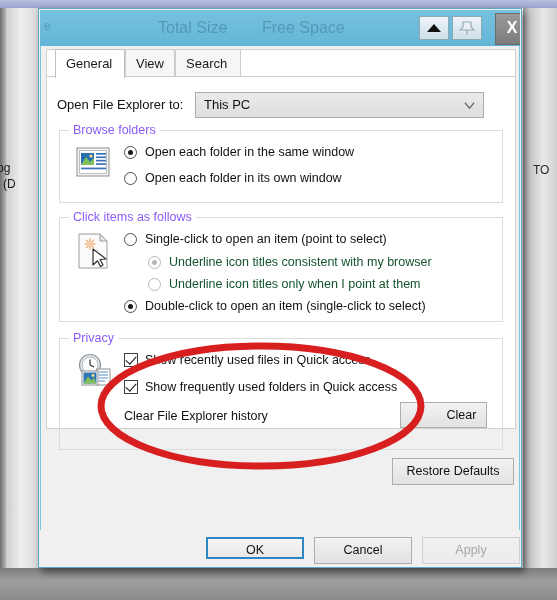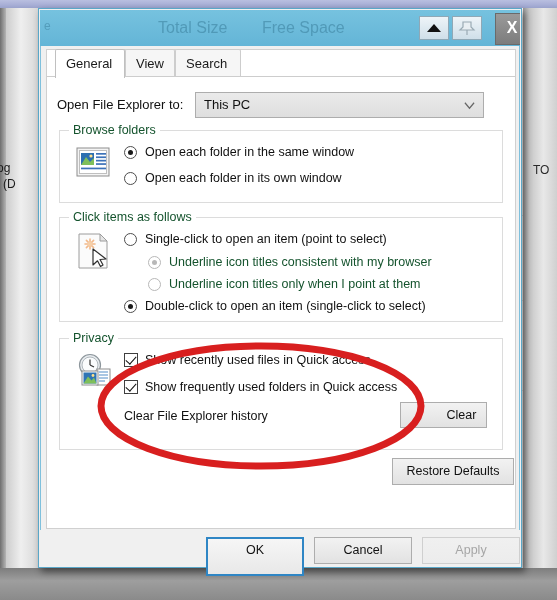--- a/index.html
+++ b/index.html
@@ -63,21 +63,21 @@
     background:linear-gradient(to bottom,#9a9a9a,#7c7c7c);
     border:1px solid #6a6a6a;box-sizing:border-box;
   }
   #tb-close span{
     position:absolute;left:0;right:0;top:5px;text-align:center;
     font-size:16px;font-weight:bold;color:#ffffff;font-family:"Liberation Sans",sans-serif;
   }
 
   
   #content{
-    position:absolute;left:7px;top:40px;width:470px;height:480px;
+    position:absolute;left:7px;top:40px;width:470px;height:380px;
     background:#ffffff;border:1px solid #d0d0d0;box-sizing:border-box;
   }
 
   
   #tabstrip{position:absolute;left:8px;top:-1px;height:28px;}
   .tab{
     position:absolute;top:0;height:27px;line-height:27px;padding:0 10px;
     font-size:13px;color:#1a1a1a;background:#f6f6f6;
     border:1px solid #cdcdcd;border-bottom:none;box-sizing:border-box;
     border-top-left-radius:2px;border-top-right-radius:2px;
@@ -96,21 +96,21 @@
     background:linear-gradient(to bottom,#eaeaea,#dedede);
     border:1px solid #adadad;box-sizing:border-box;
   }
   #combo-value{position:absolute;left:8px;top:4px;font-size:13px;color:#111;}
   #combo-arrow{position:absolute;right:8px;top:7px;width:11px;height:11px;}
 
   
   .group{position:absolute;border:1px solid #dcdcdc;box-sizing:border-box;}
   .group-title{
     position:absolute;top:-8px;left:9px;background:#ffffff;padding:0 4px;
-    font-size:12.5px;color:#14532d;
+    font-size:12.5px;color:#8b5cf6;
   }
   #g-browse{left:12px;top:80px;width:444px;height:73px;}
   #g-click {left:12px;top:167px;width:444px;height:105px;}
   #g-privacy{left:12px;top:288px;width:444px;height:112px;}
 
   .opt-row{position:absolute;left:64px;font-size:12.5px;color:#111;}
   .radio{
     position:absolute;left:0;top:1px;width:13px;height:13px;border-radius:50%;
     border:1px solid #4d4d4d;background:#ffffff;box-sizing:border-box;
   }
@@ -140,21 +140,21 @@
     background:linear-gradient(to bottom,#f2f2f2,#e2e2e2);
     border:1px solid #adadad;box-sizing:border-box;
     font-size:12.5px;color:#111;text-align:center;
     font-family:"Liberation Sans",sans-serif;
   }
   #btn-clear{position:absolute;left:340px;top:63px;width:87px;height:26px;line-height:24px;padding-left:36px;}
   #btn-restore{position:absolute;left:345px;top:408px;width:122px;height:27px;line-height:25px;}
 
   
   #footer{position:absolute;left:1px;top:521px;width:480px;height:37px;background:#f0f0f0;}
-  #btn-ok{position:absolute;left:166px;top:7px;width:98px;height:39px;line-height:23px;
+  #btn-ok{position:absolute;left:166px;top:7px;width:98px;height:22px;line-height:23px;
     border:2px solid #2f86c5;background:linear-gradient(to bottom,#f6f6f6,#e8e8e8);text-align:center;}
   #btn-cancel{position:absolute;left:274px;top:7px;width:98px;height:27px;line-height:25px;}
   #btn-apply{position:absolute;left:382px;top:7px;width:98px;height:27px;line-height:25px;
     color:#a6a6a6;background:linear-gradient(to bottom,#f0f0f0,#ececec);border-color:#cfcfcf;}
 
   
   #annot{position:absolute;left:96px;top:342px;width:330px;height:128px;pointer-events:none;}
 </style>
 </head>
 <body>

